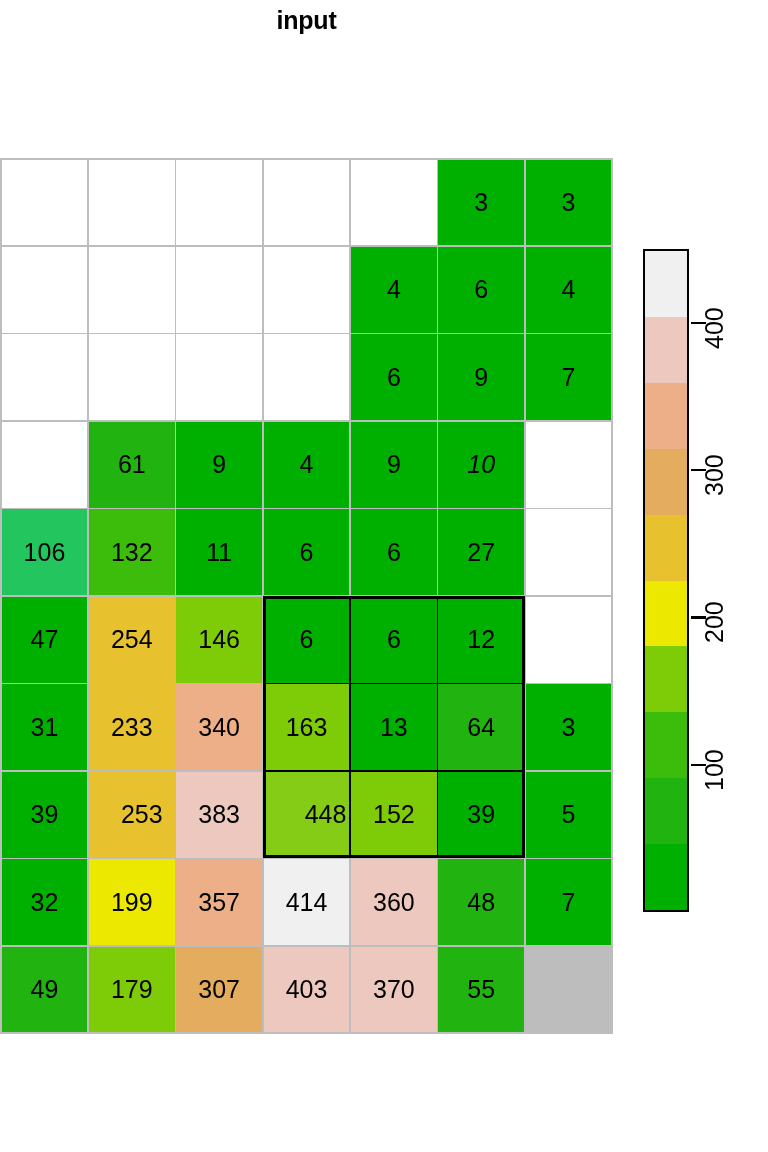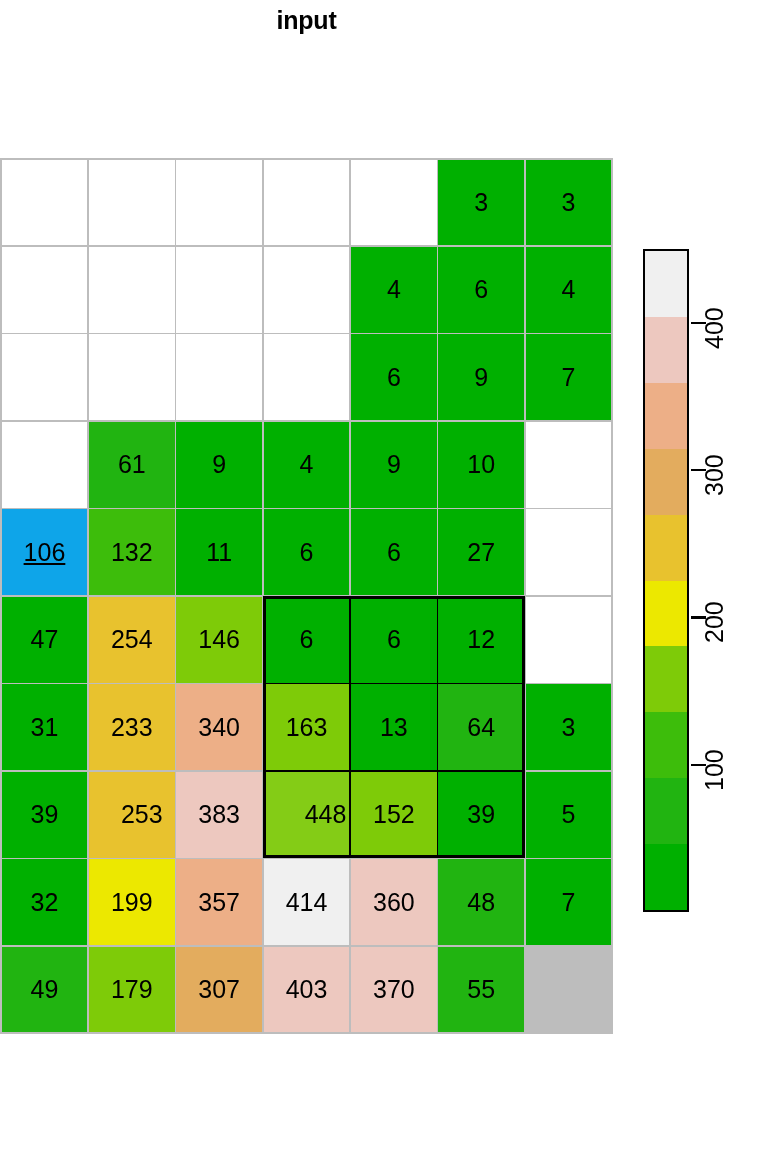--- a/index.html
+++ b/index.html
@@ -111,25 +111,25 @@
     </div>
     <div class="cell" style="background: rgb(0, 176, 0);">
       <span>9</span>
     </div>
     <div class="cell" style="background: rgb(0, 176, 0);">
       <span>4</span>
     </div>
     <div class="cell" style="background: rgb(0, 176, 0);">
       <span>9</span>
     </div>
-    <div class="cell" style="background: rgb(0, 176, 0);">
+    <div class="cell" style="background: rgb(0, 176, 0); font-style: italic;">
       <span>10</span>
     </div>
     <div class="cell empty" style="background: rgb(255, 255, 255);"></div>
-    <div class="cell" style="background: #0ea5e9; text-decoration: underline;">
+    <div class="cell" style="background: #22c55e;">
       <span>106</span>
     </div>
     <div class="cell" style="background: rgb(61, 189, 11);">
       <span>132</span>
     </div>
     <div class="cell" style="background: rgb(0, 176, 0);">
       <span>11</span>
     </div>
     <div class="cell" style="background: rgb(0, 176, 0);">
       <span>6</span>

